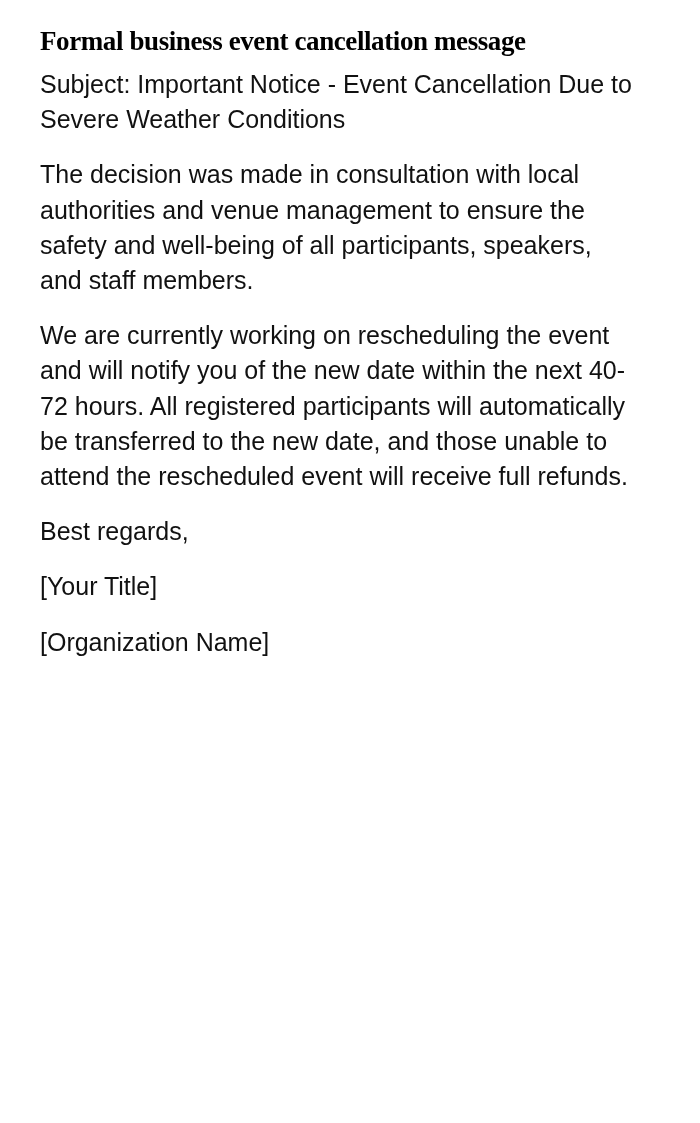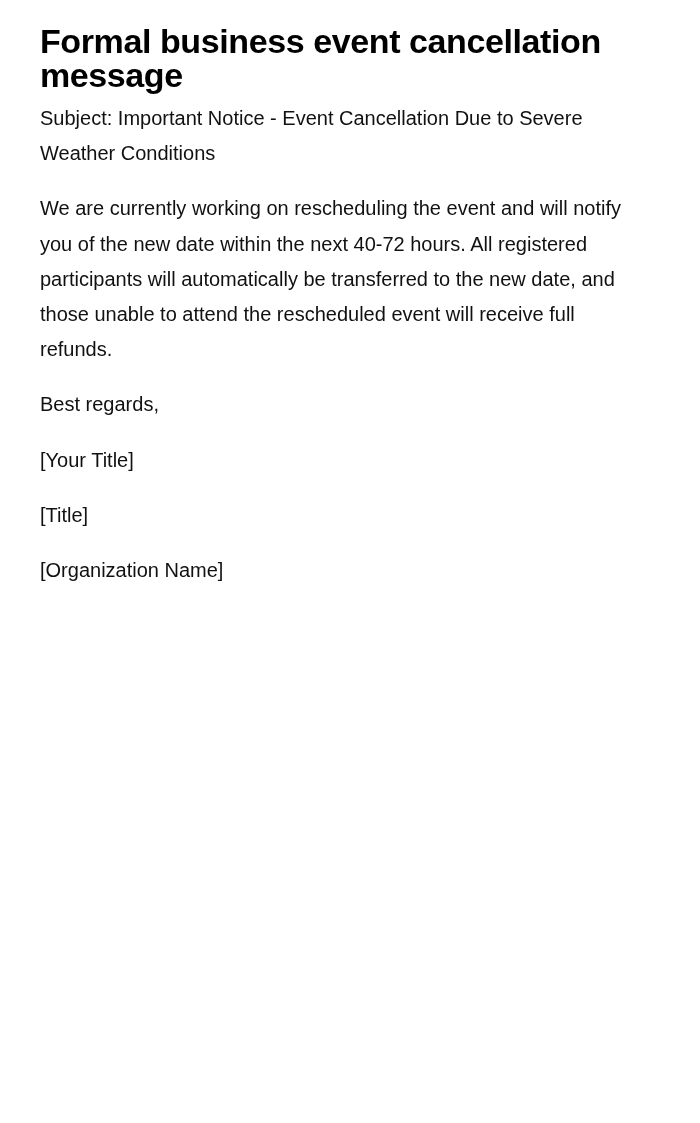--- a/index.html
+++ b/index.html
@@ -15,38 +15,39 @@
       font-family: "Liberation Sans", "DejaVu Sans", sans-serif;
       color: #111111;
     }
     .doc {
       position: absolute;
       left: 40px;
       top: 24px;
       width: 600px;
     }
     .title {
-      font-size: 34px;
+      font-size: 27px;
       font-weight: bold;
       line-height: 34px;
       margin: 0 0 9px 0;
       letter-spacing: -0.4px;
       color: #000000;
+      font-family: Liberation Serif, serif;
     }
     .para {
-      font-size: 20px;
+      font-size: 25px;
       line-height: 35.2px;
       margin: 4px 0 20px 0;
       letter-spacing: 0px;
     }
   </style>
 </head>
 <body>
 
 <div class="doc">
   <h1 class="title">Formal business event cancellation message</h1>
   <p class="para">Subject: Important Notice - Event Cancellation Due to Severe Weather Conditions</p>
+  <p class="para">The decision was made in consultation with local authorities and venue management to ensure the safety and well-being of all participants, speakers, and staff members.</p>
   <p class="para">We are currently working on rescheduling the event and will notify you of the new date within the next 40-72 hours. All registered participants will automatically be transferred to the new date, and those unable to attend the rescheduled event will receive full refunds.</p>
   <p class="para">Best regards,</p>
   <p class="para">[Your Title]</p>
-  <p class="para">[Title]</p>
   <p class="para">[Organization Name]</p>
 </div>
 
 </body></html>

